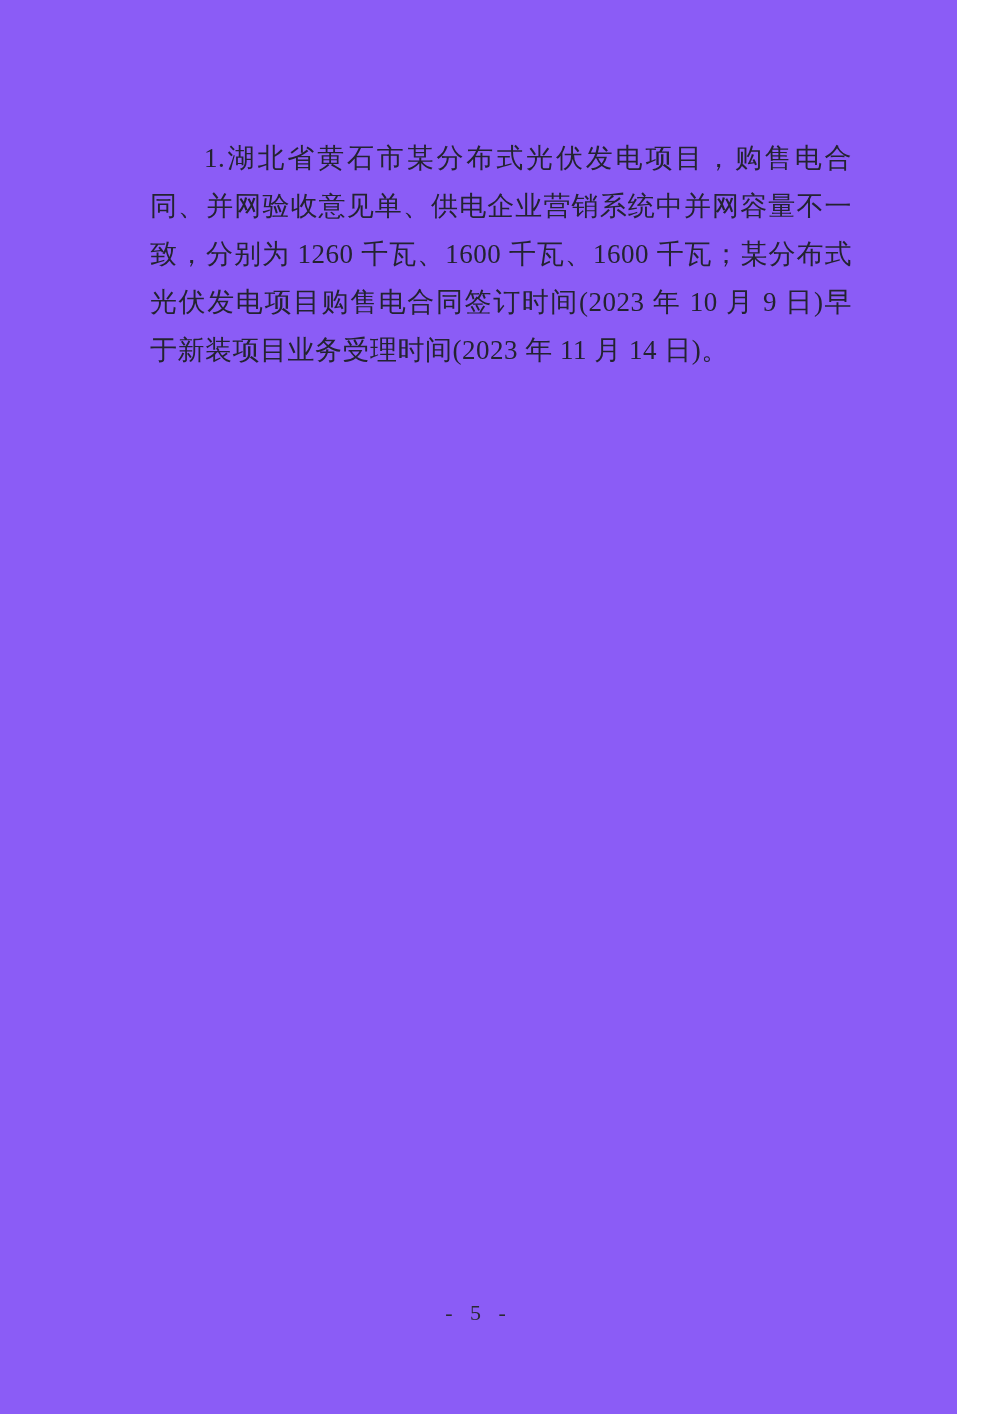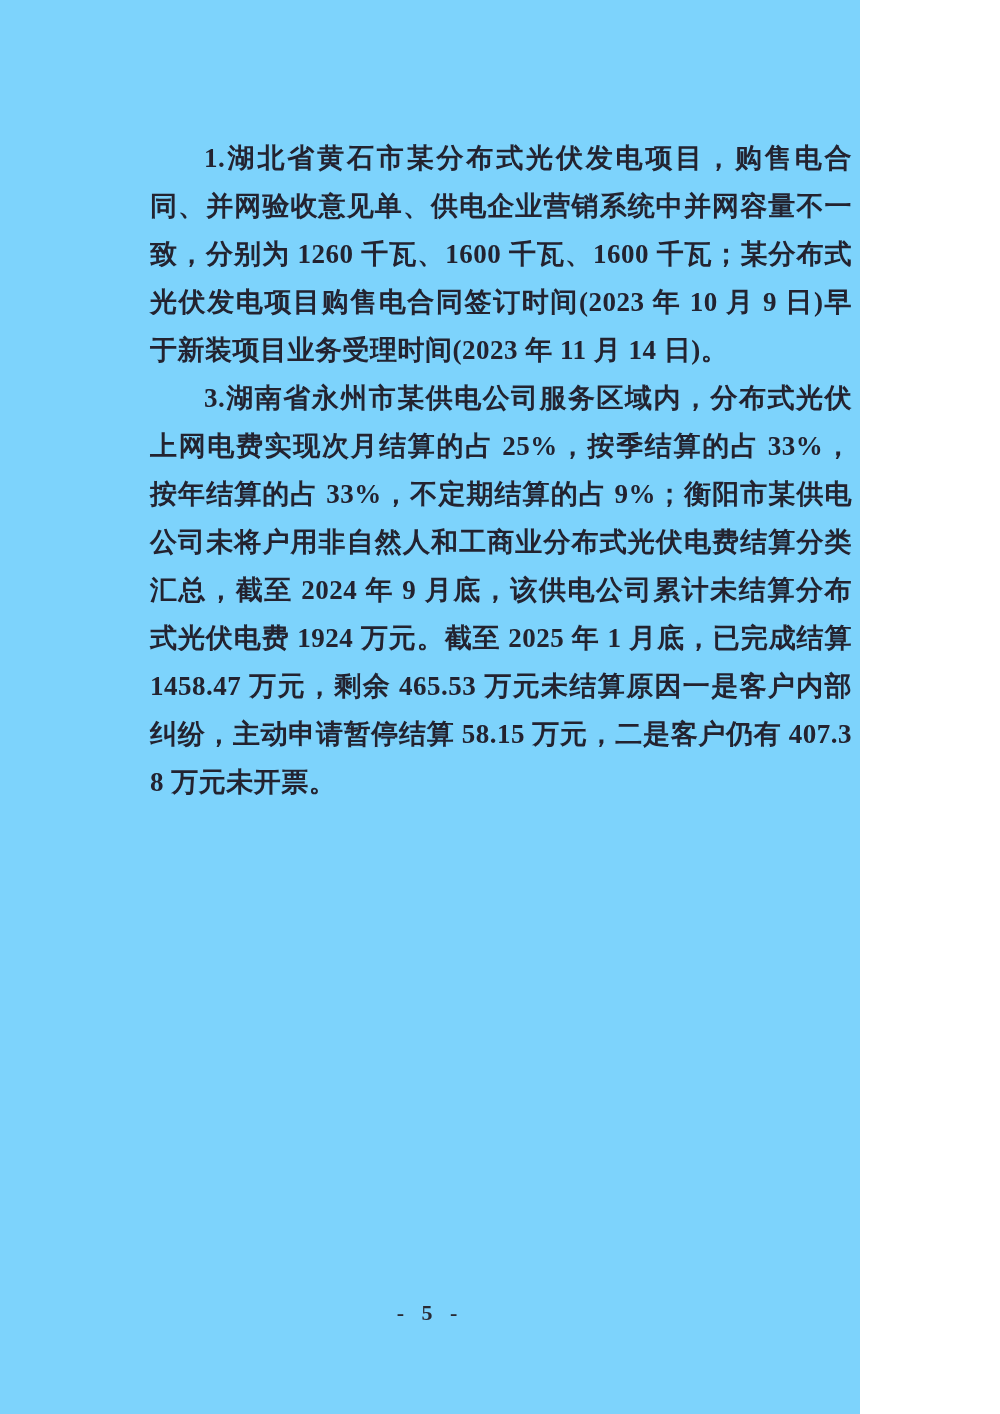--- a/index.html
+++ b/index.html
@@ -7,26 +7,25 @@
     padding: 0;
   }
   body {
     width: 1000px;
     height: 1414px;
     background: #ffffff;
     font-family: "Liberation Serif", serif;
   }
   .page {
     position: relative;
-    width: 860px;
+    width: 957px;
     height: 1414px;
-    background: #7dd3fc;
+    background: #8b5cf6;
     overflow: hidden;
     box-sizing: border-box;
-    font-weight: bold;
   }
   .doc-body {
     position: absolute;
     top: 134px;
     left: 150px;
     width: 702px;
   }
   .doc-body p {
     margin: 0;
     padding: 0;
@@ -53,20 +52,19 @@
     font-family: "Liberation Serif", serif;
   }
 </style>
 </head>
 <body>
 
 <div class="page">
 
   <div class="doc-body">
     <p>1.湖北省黄石市某分布式光伏发电项目，购售电合同、并网验收意见单、供电企业营销系统中并网容量不一致，分别为 1260 千瓦、1600 千瓦、1600 千瓦；某分布式光伏发电项目购售电合同签订时间(2023 年 10 月 9 日)早于新装项目业务受理时间(2023 年 11 月 14 日)。</p>
-    <p>3.湖南省永州市某供电公司服务区域内，分布式光伏上网电费实现次月结算的占 25%，按季结算的占 33%，按年结算的占 33%，不定期结算的占 9%；衡阳市某供电公司未将户用非自然人和工商业分布式光伏电费结算分类汇总，截至 2024 年 9 月底，该供电公司累计未结算分布式光伏电费 1924 万元。截至 2025 年 1 月底，已完成结算 1458.47 万元，剩余 465.53 万元未结算原因一是客户内部纠纷，主动申请暂停结算 58.15 万元，二是客户仍有 407.38 万元未开票。</p>
   </div>
 
   <div class="page-footer">
     <span class="page-number">- 5 -</span>
   </div>
 
 </div>
 
 </body></html>

